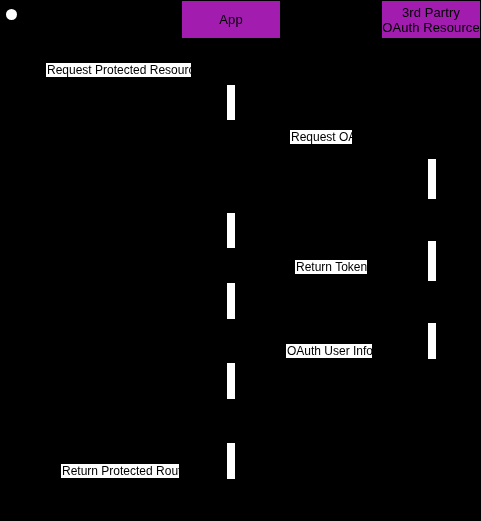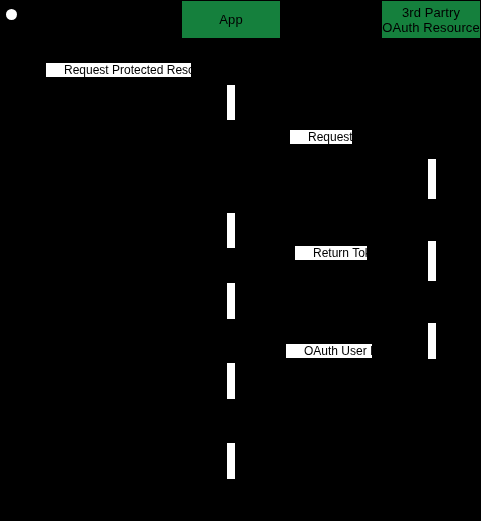--- a/index.html
+++ b/index.html
@@ -12,21 +12,21 @@
     width: 481px;
     height: 521px;
     background: #000000;
     overflow: hidden;
     font-family: "Liberation Sans", "DejaVu Sans", sans-serif;
   }
 
   
   .participant {
     position: absolute;
-    background: #15803d;
+    background: #a21caf;
     color: #000000;
     border: 1px solid #000000;
     box-sizing: border-box;
     display: flex;
     align-items: center;
     justify-content: center;
     text-align: center;
     font-size: 13px;
     line-height: 15px;
     letter-spacing: 0.1px;
@@ -58,21 +58,21 @@
   }
 
   
   .msg-label {
     position: absolute;
     background: #ffffff;
     color: #000000;
     font-size: 12px;
     line-height: 14px;
     white-space: nowrap;
-    padding: 0 18px;
+    padding: 0 1px;
     box-sizing: border-box;
   }
 </style>
 </head>
 <body>
 
 <div id="canvas">
 
   <div class="lifeline" style="left:11px;  top:20px;  height:501px;"></div>
   <div class="lifeline" style="left:231px; top:39px;  height:482px;"></div>
@@ -97,20 +97,21 @@
   <div class="activation" style="left:226px; top:362px; height:38px;"></div>
   <div class="activation" style="left:226px; top:442px; height:38px;"></div>
 
   <div class="msg-label" style="left:46px; top:63px; width:145px;">Request Protected Resource</div>
 
 
   <div class="msg-label" style="left:290px; top:124px; width:62px;margin-top:6px;">Request OAuth</div>
 
 
 
-  <div class="msg-label" style="left:295px; top:246px; width:72px;">Return Token</div>
+  <div class="msg-label" style="left:295px; top:260px; width:72px;">Return Token</div>
 
 
   <div class="msg-label" style="left:286px; top:344px; width:86px;">OAuth User Info</div>
 
 
+  <div class="msg-label" style="left:61px; top:464px; width:118px;">Return Protected Route</div>
 
 </div>
 
 </body></html>

